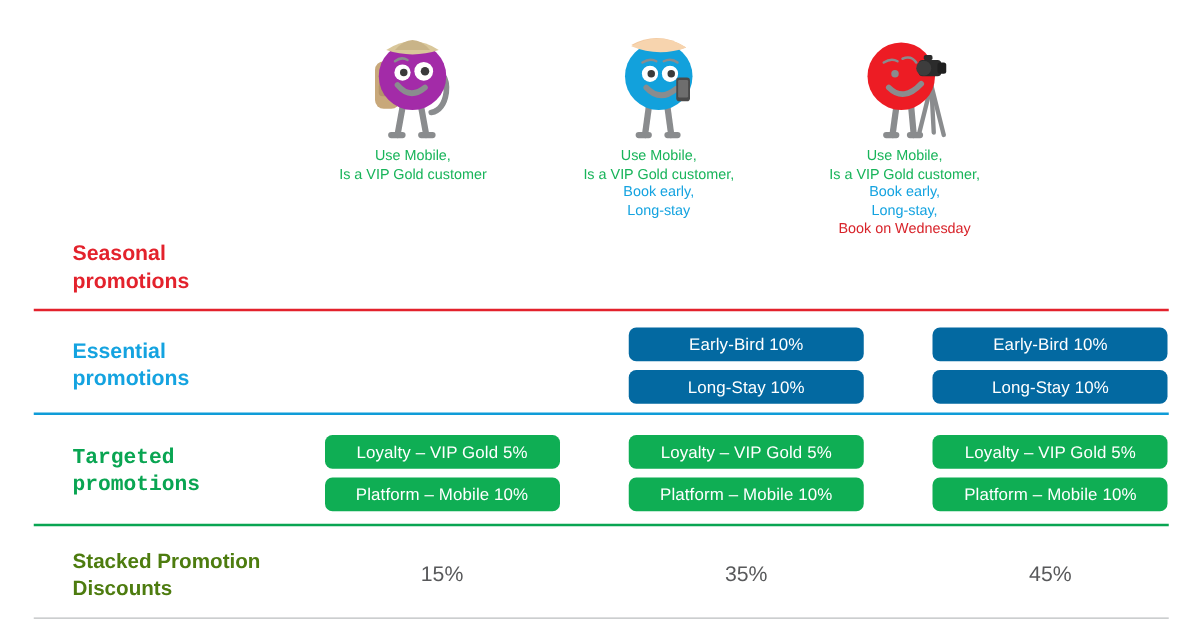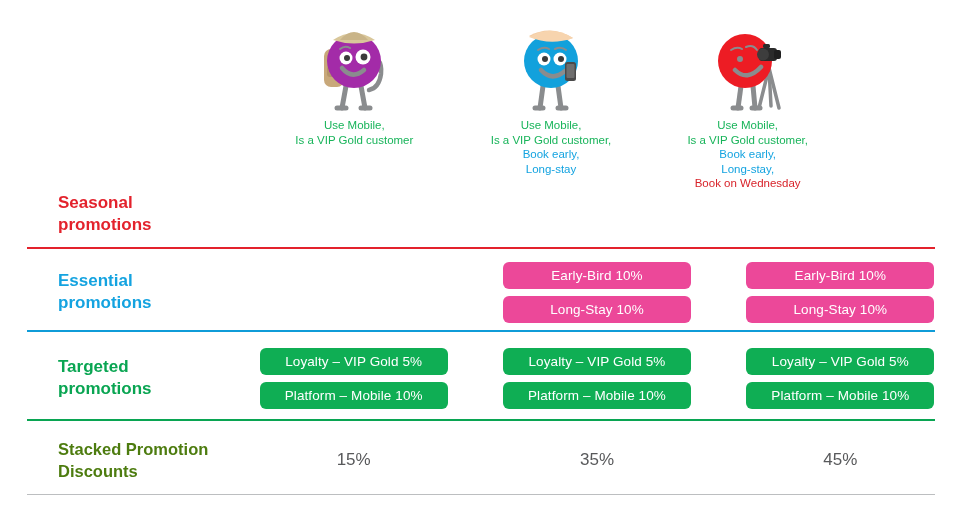--- a/index.html
+++ b/index.html
@@ -23,21 +23,20 @@
   }
 
   
   .personas {
     position: absolute;
     top: 0;
     left: 0;
     width: 822px;
     height: 192px;
     display: flex;
-    padding-left: 24px;
   }
   .label-col {
     width: 232px;
     flex: 0 0 232px;
   }
   .persona-col {
     flex: 1 1 0;
     display: flex;
     flex-direction: column;
     align-items: center;
@@ -70,21 +69,21 @@
     width: 232px;
     flex: 0 0 232px;
     box-sizing: border-box;
     padding-left: 58px;
     font-size: 17px;
     line-height: 22px;
     font-weight: bold;
   }
   .row-label.seasonal  { color: #e3222c; }
   .row-label.essential { color: #14a3e0; }
-  .row-label.targeted  { color: #09a552; }
+  .row-label.targeted  { color: #09a552; font-family: Liberation Mono, monospace; }
   .row-label.total {
     color: #4d7c0f;
     font-weight: bold;
     font-size: 16.5px;
   }
   .cells {
     flex: 1 1 0;
     display: flex;
   }
   .cell {
@@ -102,21 +101,21 @@
     border-radius: 6px;
     color: #ffffff;
     font-size: 13.5px;
     display: flex;
     align-items: center;
     justify-content: center;
     white-space: nowrap;
     letter-spacing: 0.1px;
   }
   .pill.red   { background: #c00000; border-radius: 8px; height: 31px; font-size: 14.5px; }
-  .pill.blue  { background: #ec4899; }
+  .pill.blue  { background: #0369a1; }
   .pill.green { background: #0fae54; }
 
   .total-value {
     font-size: 17px;
     color: #58595b;
     text-align: center;
   }
 
   
   .divider {

